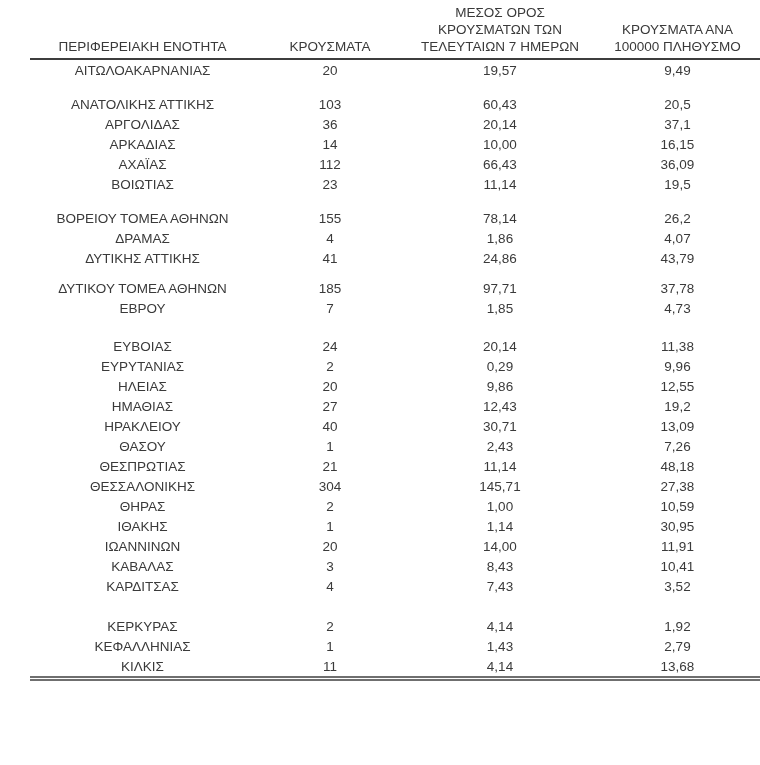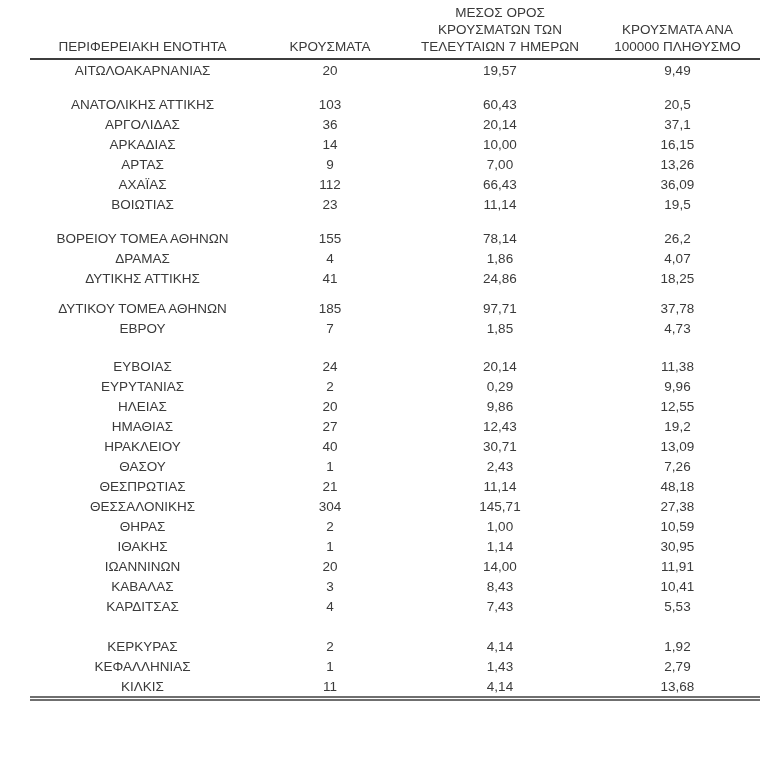--- a/index.html
+++ b/index.html
@@ -112,26 +112,20 @@
           <td>20,14</td>
           <td>37,1</td>
         </tr>
         <tr>
           <td>ΑΡΚΑΔΙΑΣ</td>
           <td>14</td>
           <td>10,00</td>
           <td>16,15</td>
         </tr>
         <tr>
-          <td>ΑΡΤΑΣ</td>
-          <td>9</td>
-          <td>7,00</td>
-          <td>13,26</td>
-        </tr>
-        <tr>
           <td>ΑΧΑΪΑΣ</td>
           <td>112</td>
           <td>66,43</td>
           <td>36,09</td>
         </tr>
         <tr>
           <td>ΒΟΙΩΤΙΑΣ</td>
           <td>23</td>
           <td>11,14</td>
           <td>19,5</td>
@@ -148,21 +142,21 @@
         <tr>
           <td>ΔΡΑΜΑΣ</td>
           <td>4</td>
           <td>1,86</td>
           <td>4,07</td>
         </tr>
         <tr>
           <td>ΔΥΤΙΚΗΣ ΑΤΤΙΚΗΣ</td>
           <td>41</td>
           <td>24,86</td>
-          <td>18,25</td>
+          <td>43,79</td>
         </tr>
         <tr class="spacer">
           <td colspan="4" style="height: 10px;"></td>
         </tr>
         <tr>
           <td>ΔΥΤΙΚΟΥ ΤΟΜΕΑ ΑΘΗΝΩΝ</td>
           <td>185</td>
           <td>97,71</td>
           <td>37,78</td>
         </tr>
@@ -244,21 +238,21 @@
         <tr>
           <td>ΚΑΒΑΛΑΣ</td>
           <td>3</td>
           <td>8,43</td>
           <td>10,41</td>
         </tr>
         <tr>
           <td>ΚΑΡΔΙΤΣΑΣ</td>
           <td>4</td>
           <td>7,43</td>
-          <td>5,53</td>
+          <td>3,52</td>
         </tr>
         <tr class="spacer">
           <td colspan="4" style="height: 20px;"></td>
         </tr>
         <tr>
           <td>ΚΕΡΚΥΡΑΣ</td>
           <td>2</td>
           <td>4,14</td>
           <td>1,92</td>
         </tr>

